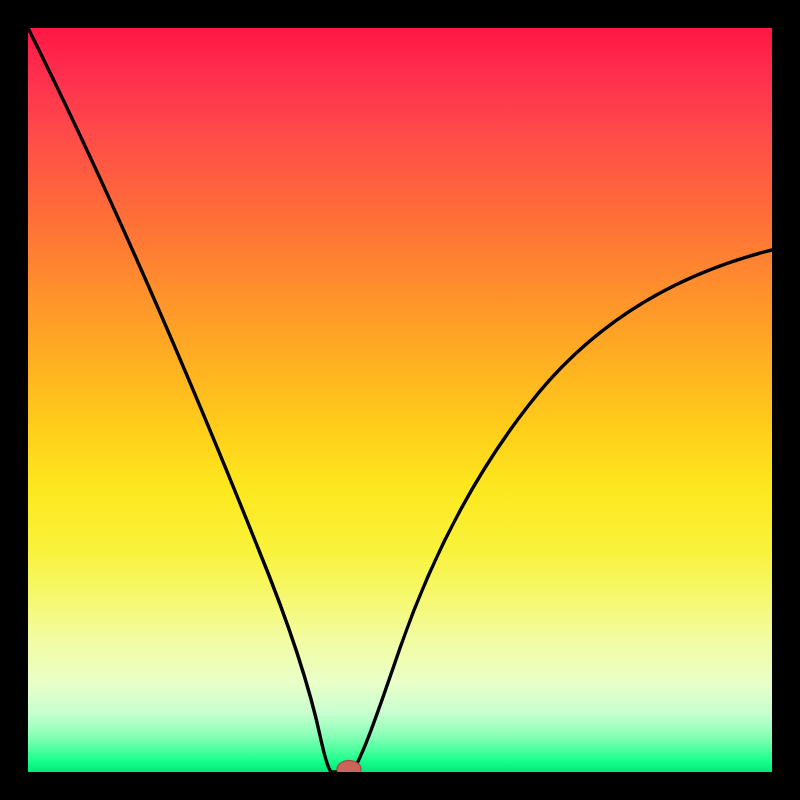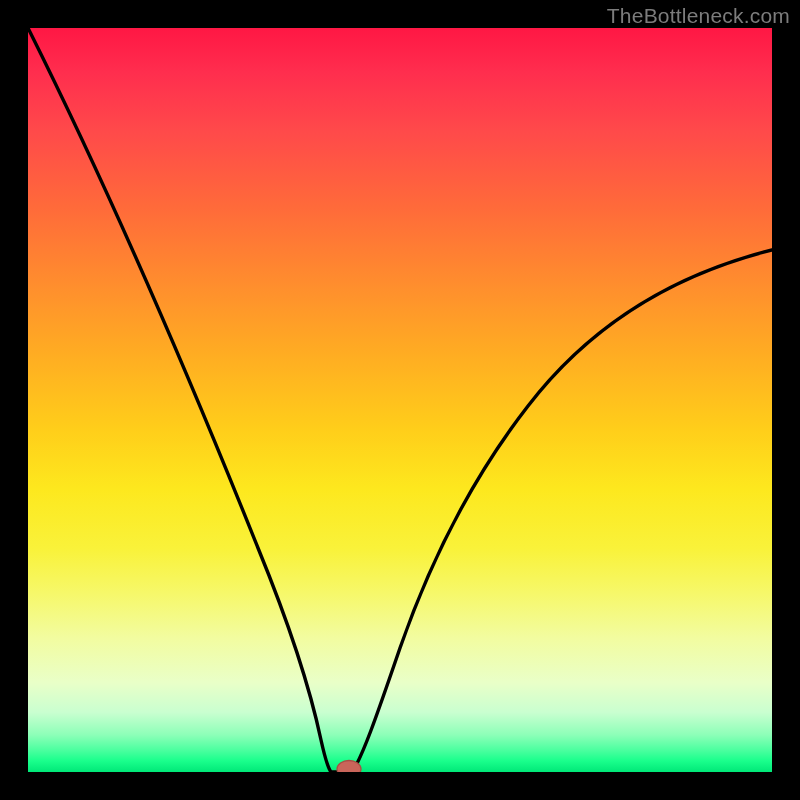--- a/index.html
+++ b/index.html
@@ -84,15 +84,14 @@
                L 324 744
                C 334 730, 348 690, 372 620
                C 402 534, 444 450, 500 378
                C 560 300, 640 248, 744 222" fill="none" stroke="#000000" stroke-width="3.4" stroke-linecap="round" stroke-linejoin="round"></path>
 
       <ellipse cx="321" cy="741" rx="12" ry="8.5" fill="#c9655a" stroke="#a84e44" stroke-width="1.3"></ellipse>
     </svg>
 
   </div>
 
-  <div class="attribution">TheBottleneck.com</div>
 
 </div>
 
 </body></html>

